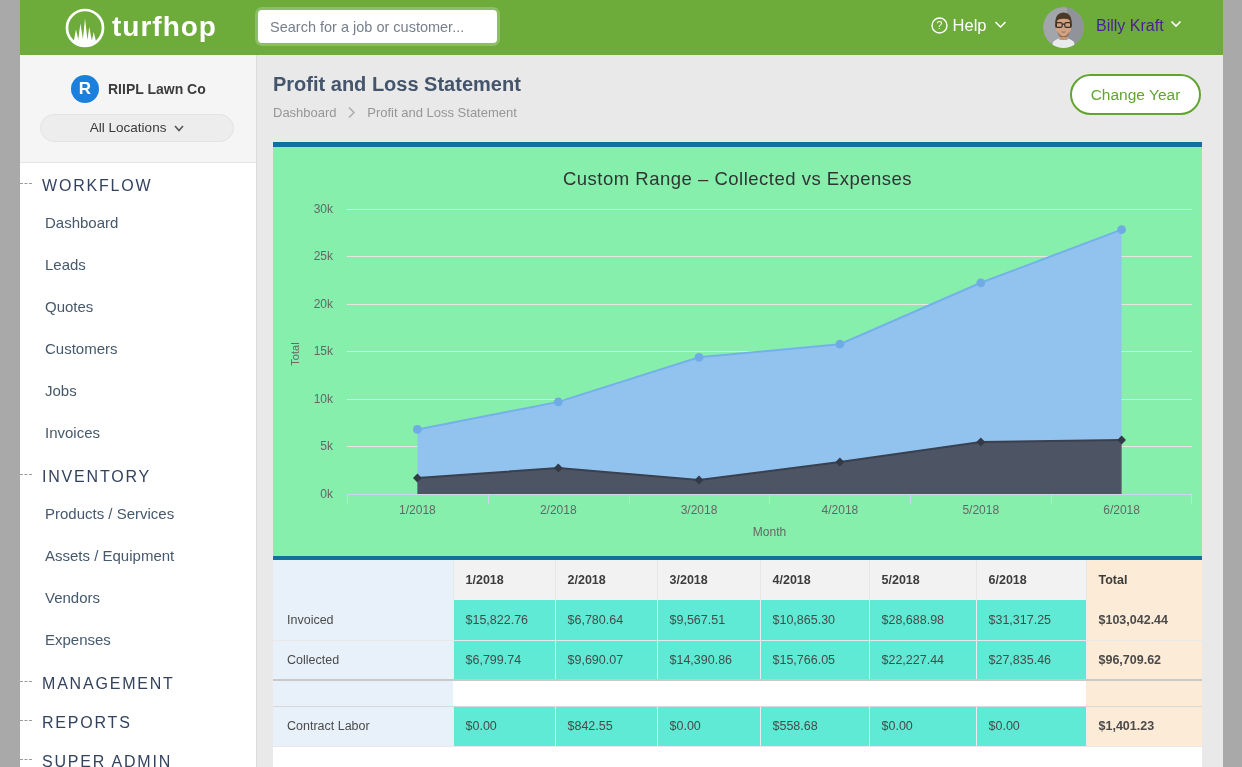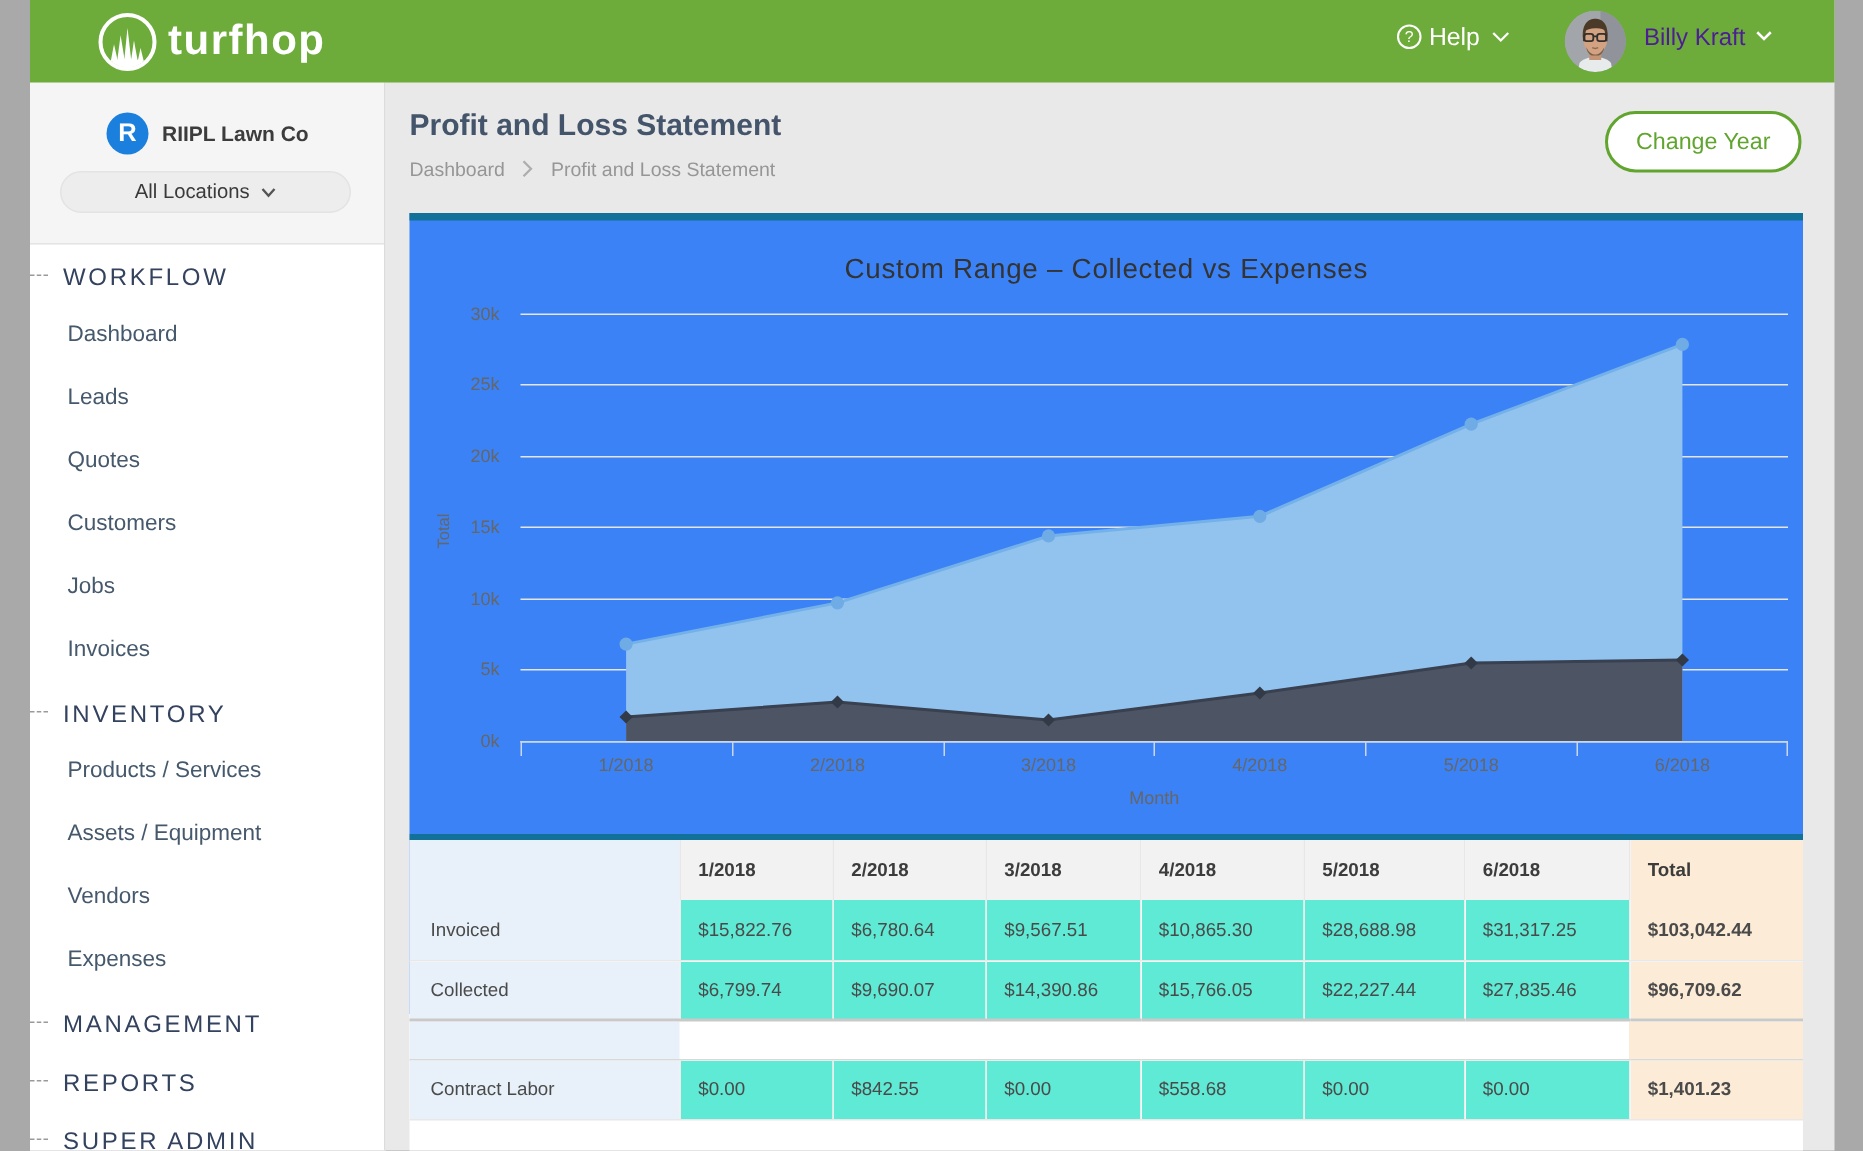--- a/index.html
+++ b/index.html
@@ -27,21 +27,21 @@
 .sechead { position:absolute; left:22px; font-size:16px; letter-spacing:1.8px; color:#33425e; }
 .dash { position:absolute; left:0px; width:12px; border-top:1px dashed #9a9a9a; }
 .mitem { position:absolute; left:25px; font-size:15px; color:#45586c; }
 
 
 #ptitle { position:absolute; left:253px; top:73px; font-size:20px; font-weight:bold; color:#44546a; }
 #bcrumb { position:absolute; left:253px; top:105px; font-size:13px; color:#969696; }
 #cybtn { position:absolute; left:1050px; top:74px; width:131px; height:41px; border:2px solid #61a52f; border-radius:21px; background:#ffffff; color:#61a52f; font-size:15.5px; text-align:center; line-height:37px; }
 
 
-#chartcard { position:absolute; left:253px; top:142px; width:929px; height:534px; background:#3b82f6; border-top:5px solid #117198; }
+#chartcard { position:absolute; left:253px; top:142px; width:929px; height:534px; background:#86efac; border-top:5px solid #117198; }
 #tablecard { position:absolute; left:253px; top:556px; width:929px; height:211px; background:#fff; border-top:4px solid #117198; }
 
 #ctitle { position:absolute; left:0; top:21px; width:929px; text-align:center; font-size:18.5px; color:#333; letter-spacing:0.5px; }
 
 
 table { border-collapse:collapse; table-layout:fixed; width:929px; font-size:12.5px; }
 td,th { padding:0 0 0 12px; text-align:left; font-weight:normal; vertical-align:middle; overflow:hidden; white-space:nowrap; }
 tr.hdr { height:40px; }
 tr.hdr td { background:#f2f2f2; color:#3c3c3c; font-weight:bold; border-left:1px solid #e7e7e7; }
 tr.datarow { height:40px; }
@@ -99,20 +99,23 @@
       <g clip-path="url(#lc)" fill="#fff">
         <path d="M3,36 Q20,26 37,36 L37,40 L3,40 Z"></path>
         <path d="M8.8,33 L11,21.5 L13.6,33 Z"></path>
         <path d="M13.2,32 L15.4,15.5 L18.1,32 Z"></path>
         <path d="M17.9,31.5 L20,10.5 L22.4,31.5 Z"></path>
         <path d="M22.4,32 L24.3,19 L26.7,32 Z"></path>
         <path d="M26.8,33 L28.7,24 L30.9,33 Z"></path>
       </g>
     </svg>
     <div id="logotext">turfhop</div>
+    <div id="search">
+        <span>Search for a job or customer...</span>
+      </div>
     <div id="help"><svg width="17" height="17" viewBox="0 0 17 17" style="vertical-align:-3px">
           <circle cx="8.5" cy="8.5" r="7.5" fill="none" stroke="#fff" stroke-width="1.4"></circle>
           <text x="8.5" y="12.2" text-anchor="middle" font-size="10.5" fill="#fff" font-family="Liberation Sans">?</text>
         </svg> Help</div>
     <svg id="helpchev" width="13" height="9" viewBox="0 0 13 9">
         <path d="M1.5 2 L6.5 7 L11.5 2" fill="none" stroke="#fff" stroke-width="1.5"></path>
       </svg>
     <div id="avatar">
       <svg width="41" height="41" viewBox="0 0 41 41">
         <defs>

